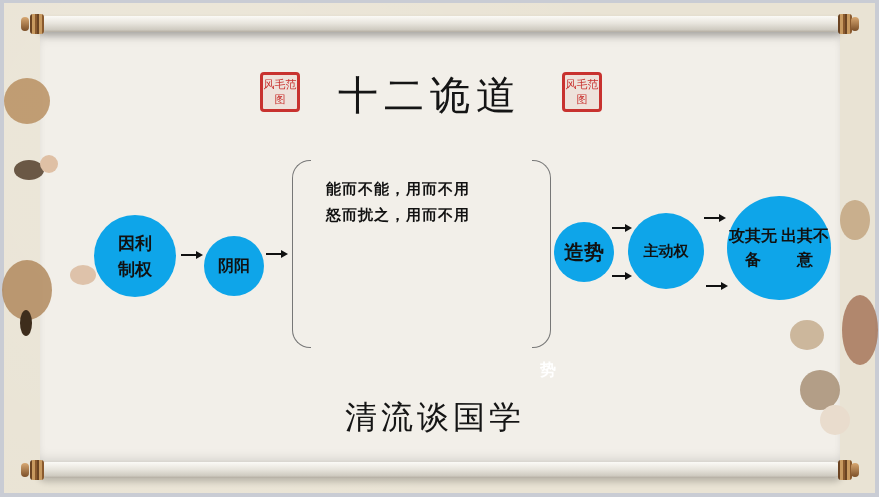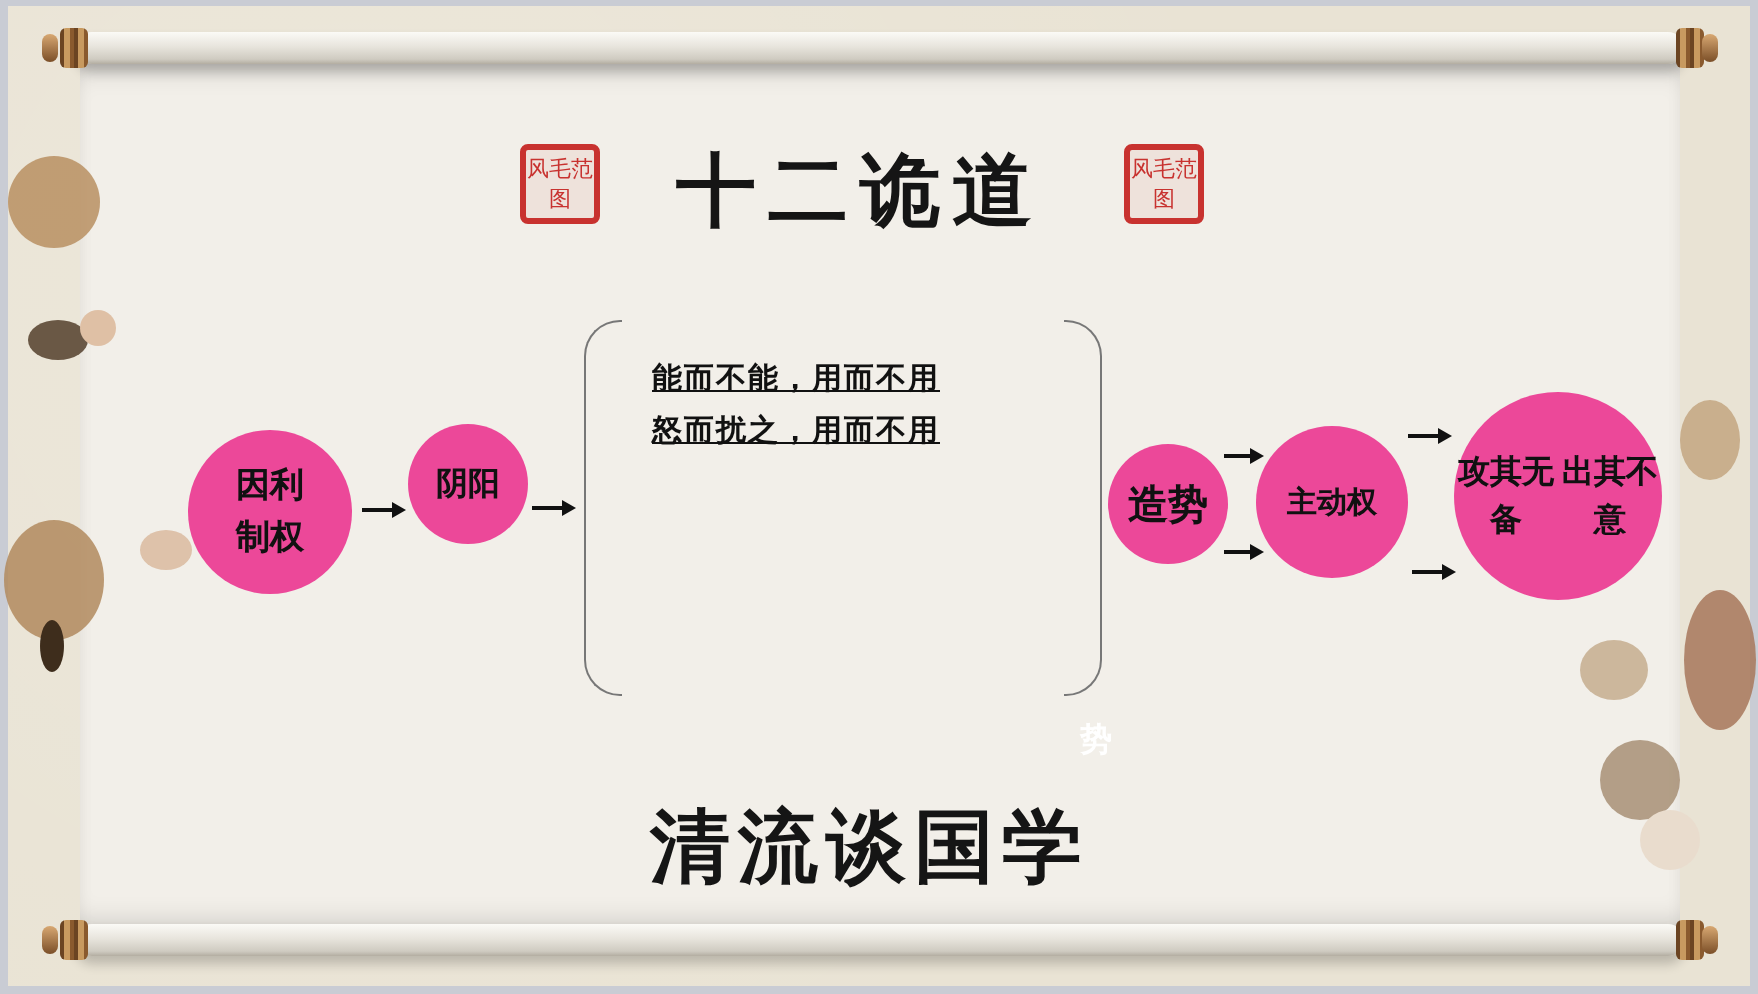--- a/index.html
+++ b/index.html
@@ -10,32 +10,32 @@
     box-shadow: inset 0 12px 14px -8px rgba(0,0,0,0.18), inset 0 -12px 14px -8px rgba(0,0,0,0.18); }
   .rod { position:absolute; left:38px; width:804px; height:16px; border-radius:8px;
     background: linear-gradient(#fbfaf6 0%, #e8e5dd 45%, #cfcbc1 85%, #b3ada1 100%);
     box-shadow: 0 4px 6px rgba(0,0,0,0.2); }
   .rod.top { top:16px; }
   .rod.bottom { top:462px; }
   .knob { position:absolute; width:14px; height:20px; border-radius:3px;
     background: repeating-linear-gradient(90deg, #6b4422 0 2px, #c89a60 2px 5px, #8a5a2e 5px 7px); }
   .knob.cap { width:8px; height:14px; border-radius:4px; background: linear-gradient(#d8a872, #7b4f28); }
   .flower { position:absolute; border-radius:50%; }
-  .title { position:absolute; left:310px; top:68px; width:240px; text-align:center; font-size:40px; font-weight:bold; color:#151515; letter-spacing:6px; }
+  .title { position:absolute; left:310px; top:68px; width:240px; text-align:center; font-size:40px; font-weight:normal; color:#151515; letter-spacing:6px; }
   .seal { position:absolute; width:34px; height:34px; border:3px solid #c8322f; border-radius:4px; color:#c8322f; font-size:11px; line-height:15px; text-align:center; background:rgba(200,50,47,0.07); display:flex; flex-wrap:wrap; align-content:center; justify-content:center; }
-  .circle { position:absolute; border-radius:50%; background:#ec4899; display:flex; align-items:center; justify-content:center; text-align:center; color:#111; font-weight:bold; }
+  .circle { position:absolute; border-radius:50%; background:#0ea5e9; display:flex; align-items:center; justify-content:center; text-align:center; color:#111; font-weight:bold; }
   .arrow { position:absolute; height:2px; background:#111; }
   .arrow::after { content:""; position:absolute; right:-2px; top:-3px; border-left:7px solid #111; border-top:4px solid transparent; border-bottom:4px solid transparent; }
   .brace { position:absolute; top:160px; width:18px; height:186px; border:1.5px solid #777; }
   .brace.l { left:292px; border-right:none; border-radius:18px 0 0 18px; }
   .brace.r { left:532px; border-left:none; border-radius:0 18px 18px 0; }
-  .verses { position:absolute; left:326px; top:176px; width:205px; font-size:15px; font-weight:bold; color:#111; line-height:26px; letter-spacing:1px;text-decoration:underline; }
+  .verses { position:absolute; left:326px; top:176px; width:205px; font-size:15px; font-weight:bold; color:#111; line-height:26px; letter-spacing:1px; }
   .verse-line { white-space:nowrap; }
   .ghost { position:absolute; left:540px; top:360px; color:#fff; font-size:16px; font-weight:bold; }
-  .footer { position:absolute; left:300px; top:396px; width:270px; text-align:center; font-size:40px; color:#151515; letter-spacing:4px;font-weight:bold; }
+  .footer { position:absolute; left:300px; top:396px; width:270px; text-align:center; font-size:32px; color:#151515; letter-spacing:4px; }
 </style>
 </head>
 <body>
 
 <div class="slide"></div>
 <div class="paper"></div>
 
 <div>
   <div class="flower" style="left:4px;top:78px;width:46px;height:46px;background:#b98f62;opacity:.85"></div>
   <div class="flower" style="left:14px;top:160px;width:30px;height:20px;background:#4a3520;opacity:.8"></div>
@@ -77,21 +77,21 @@
 </div>
 
 <div class="title">十二诡道</div>
 
 <div class="circle" style="left:94px;top:215px;width:82px;height:82px;font-size:17px;line-height:26px;flex-direction:column">
   <span>因利</span>
   <span>制权</span>
 </div>
 <div class="arrow" style="left:181px;top:254px;width:20px"></div>
 
-<div class="circle" style="left:204px;top:212px;width:60px;height:60px;font-size:16px">
+<div class="circle" style="left:204px;top:236px;width:60px;height:60px;font-size:16px">
   <span>阴阳</span>
 </div>
 <div class="arrow" style="left:266px;top:253px;width:20px"></div>
 
 <div class="brace l"></div>
 <div class="brace r"></div>
 
 <div class="verses">
   <div class="verse-line">能而不能，用而不用</div>
   <div class="verse-line">怒而扰之，用而不用</div>

